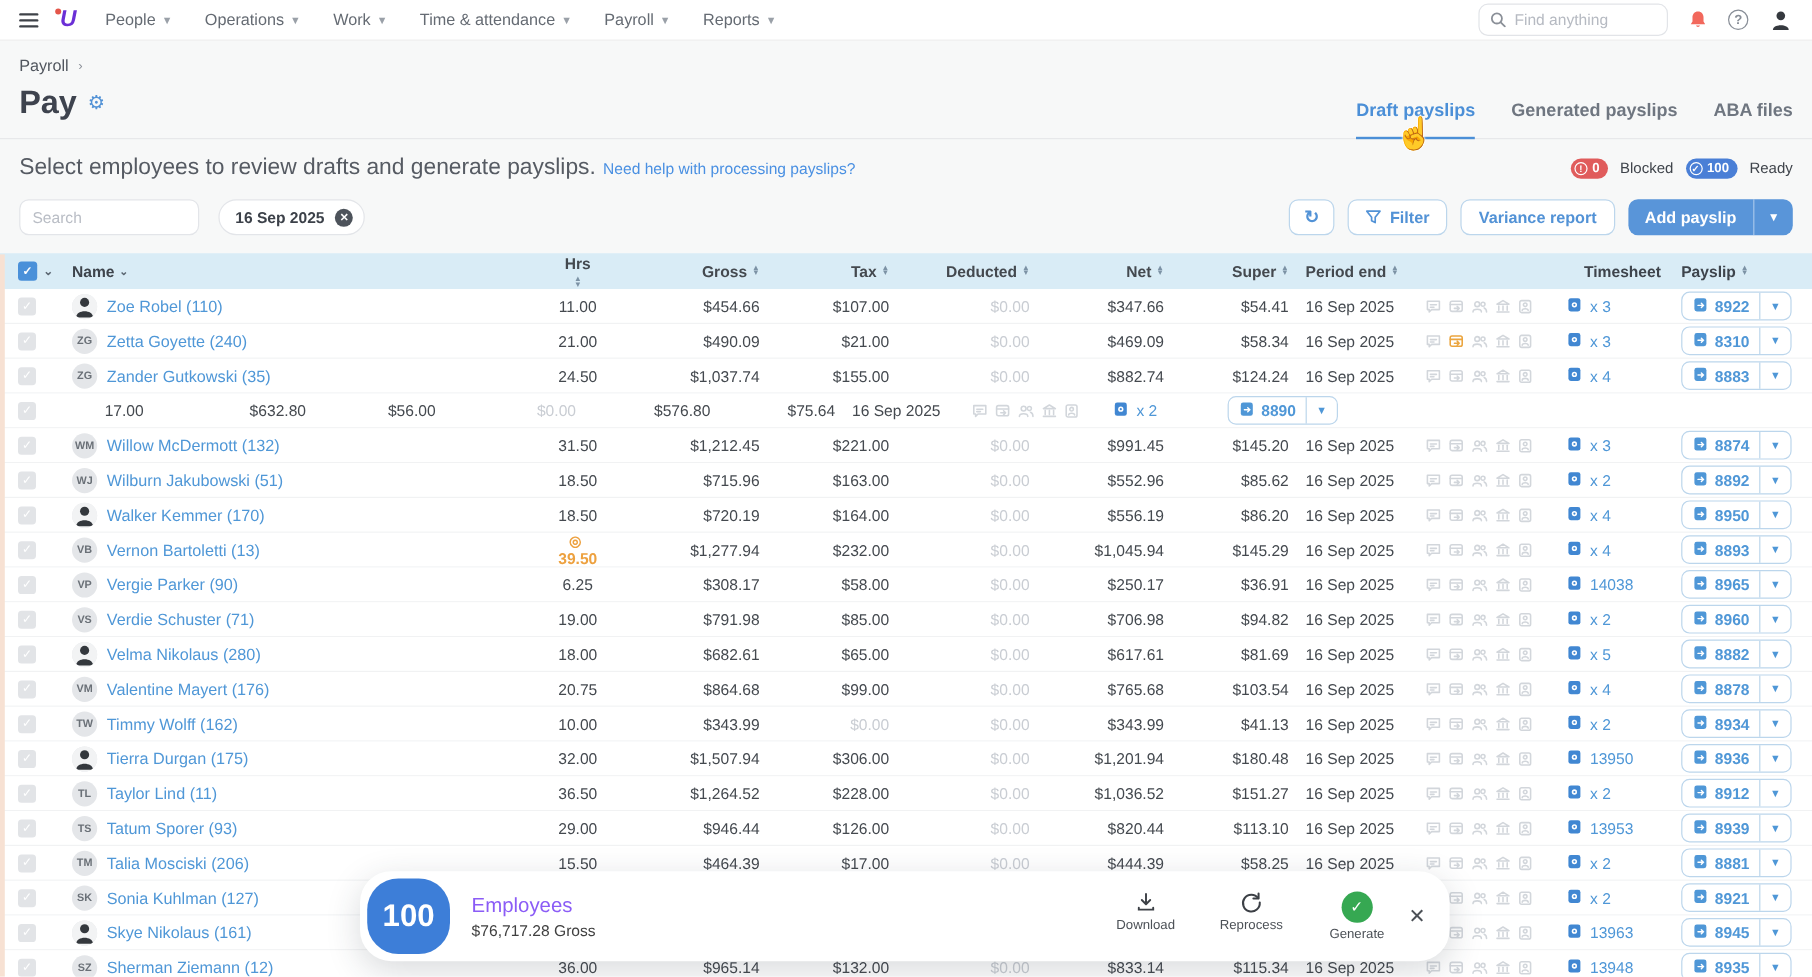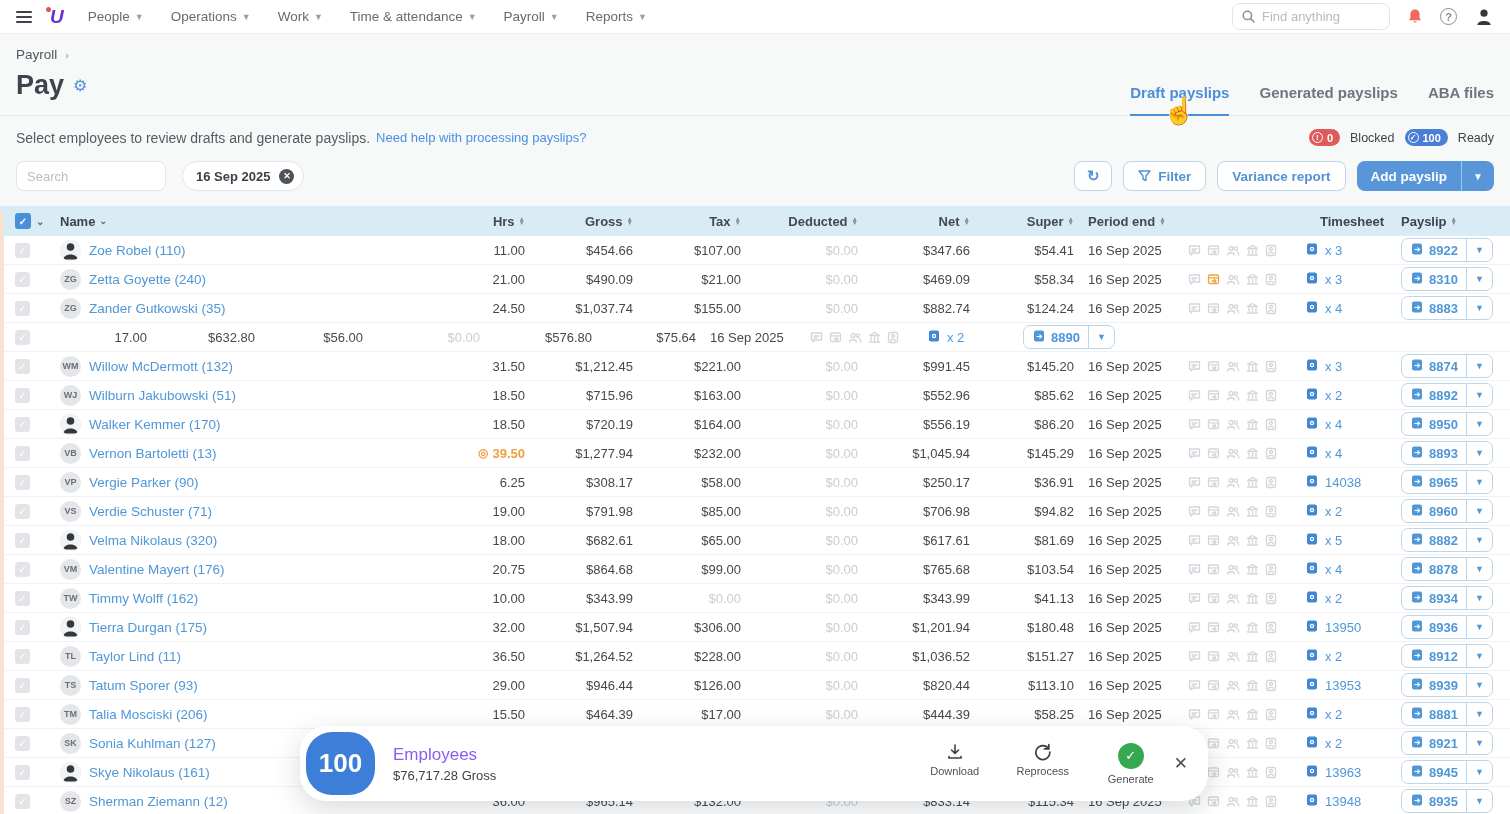--- a/index.html
+++ b/index.html
@@ -30,21 +30,21 @@
   .breadcrumb .chev { color:#8b9098; font-size:11px; }
   .title-row { display:flex; align-items:flex-end; }
   .page-title { font-size:27px; font-weight:bold; color:#3e434e; padding-bottom:14px; display:flex; align-items:center; gap:9px; }
   .gear { font-size:16px; color:#5292d6; cursor:pointer; font-style:normal; font-weight:normal; }
   .tabs { margin-left:auto; display:flex; gap:30px; }
   .tab { font-size:15px; font-weight:bold; color:#6f7680; padding-bottom:13px; cursor:pointer; }
   .tab.active { color:#4b8fd7; border-bottom:2px solid #4b8fd7; margin-bottom:-1px; }
 
   
   .sub-row { display:flex; align-items:center; padding:13px 16px 10px; }
-  .sub-text { font-size:14px; color:#565b63; }
+  .sub-text { font-size:19px; color:#565b63; }
   .help-link { color:#4a90e2; margin-left:6px; cursor:pointer; }
   .badges { margin-left:auto; display:flex; align-items:center; gap:10px; }
   .pill { height:17px; border-radius:9px; color:#fff; font-size:11px; font-weight:bold; display:flex; align-items:center; gap:4px; padding:0 7px 0 3px; }
   .pill .mini { width:11px; height:11px; border:1.2px solid #fff; border-radius:50%; font-size:8px; display:flex; align-items:center; justify-content:center; }
   .pill.red { background:#e05c5c; }
   .pill.blue { background:#4a7fd6; }
   .badge-label { color:#3f444b; font-size:12.5px; }
 
   
   .toolbar { display:flex; align-items:center; padding:5px 16px 15px; }
@@ -61,21 +61,21 @@
 
   
   .table { background:#fff; }
   .trow, .thead { display:flex; align-items:center; }
   .thead { background:#d9ecf6; height:30px; font-weight:bold; color:#3e444c; }
   .trow { height:29px; border-bottom:1px solid #f1f2f3; background:#fff; }
   .c { flex:0 0 auto; display:flex; align-items:center; }
   .c-check { width:60px; padding-left:15px; gap:5px; }
   .c-name { width:378px; gap:8px; }
   .c-num { justify-content:flex-end; color:#44494f; }
-  .c-hrs { width:87px; } .c-gross { width:108px; } .c-tax { width:108px; }
+  .c-hrs { width:87px;flex-direction:column; } .c-gross { width:108px; } .c-tax { width:108px; }
   .c-ded { width:117px; } .c-net { width:112px; } .c-super { width:104px; }
   .c-period { width:100px; margin-left:14px; color:#44494f; }
   .c-icons { width:100px; gap:6px; }
   .c-ts { width:95px; padding-left:17px; gap:6px; }
   .c-pay { width:95px; margin-left:18px; }
   .hcell { display:flex; align-items:center; gap:4px; }
   .c-num.hcell-wrap { justify-content:flex-end; }
   .sort { display:flex; flex-direction:column; line-height:4.5px; font-size:6.5px; color:#7c92a5; }
   .name-chev { font-size:9px; color:#5a6570; }
   .cb { width:16px; height:16px; border-radius:3px; display:flex; align-items:center; justify-content:center; color:#fff; font-size:10px; cursor:pointer; }
@@ -1050,21 +1050,21 @@
           <span class="cb row-cb">✓</span>
         </div>
         <div class="c c-name">
           <span class="avatar">
             <svg width="21" height="21" viewBox="0 0 21 21">
               <rect width="21" height="21" fill="#f2f3f4"></rect>
               <circle cx="10.5" cy="7" r="3.8" fill="#34383d"></circle>
               <path d="M3.5 19.5 C3.5 12.8 17.5 12.8 17.5 19.5 Z" fill="#34383d"></path>
             </svg>
           </span>
-          <a class="emp-link">Velma Nikolaus (320)</a>
+          <a class="emp-link">Velma Nikolaus (280)</a>
         </div>
         <div class="c c-num c-hrs ">18.00</div>
         <div class="c c-num c-gross">$682.61</div>
         <div class="c c-num c-tax ">$65.00</div>
         <div class="c c-num c-ded muted">$0.00</div>
         <div class="c c-num c-net">$617.61</div>
         <div class="c c-num c-super">$81.69</div>
         <div class="c c-period">16 Sep 2025</div>
         <div class="c c-icons">
           <span class="row-ic">

